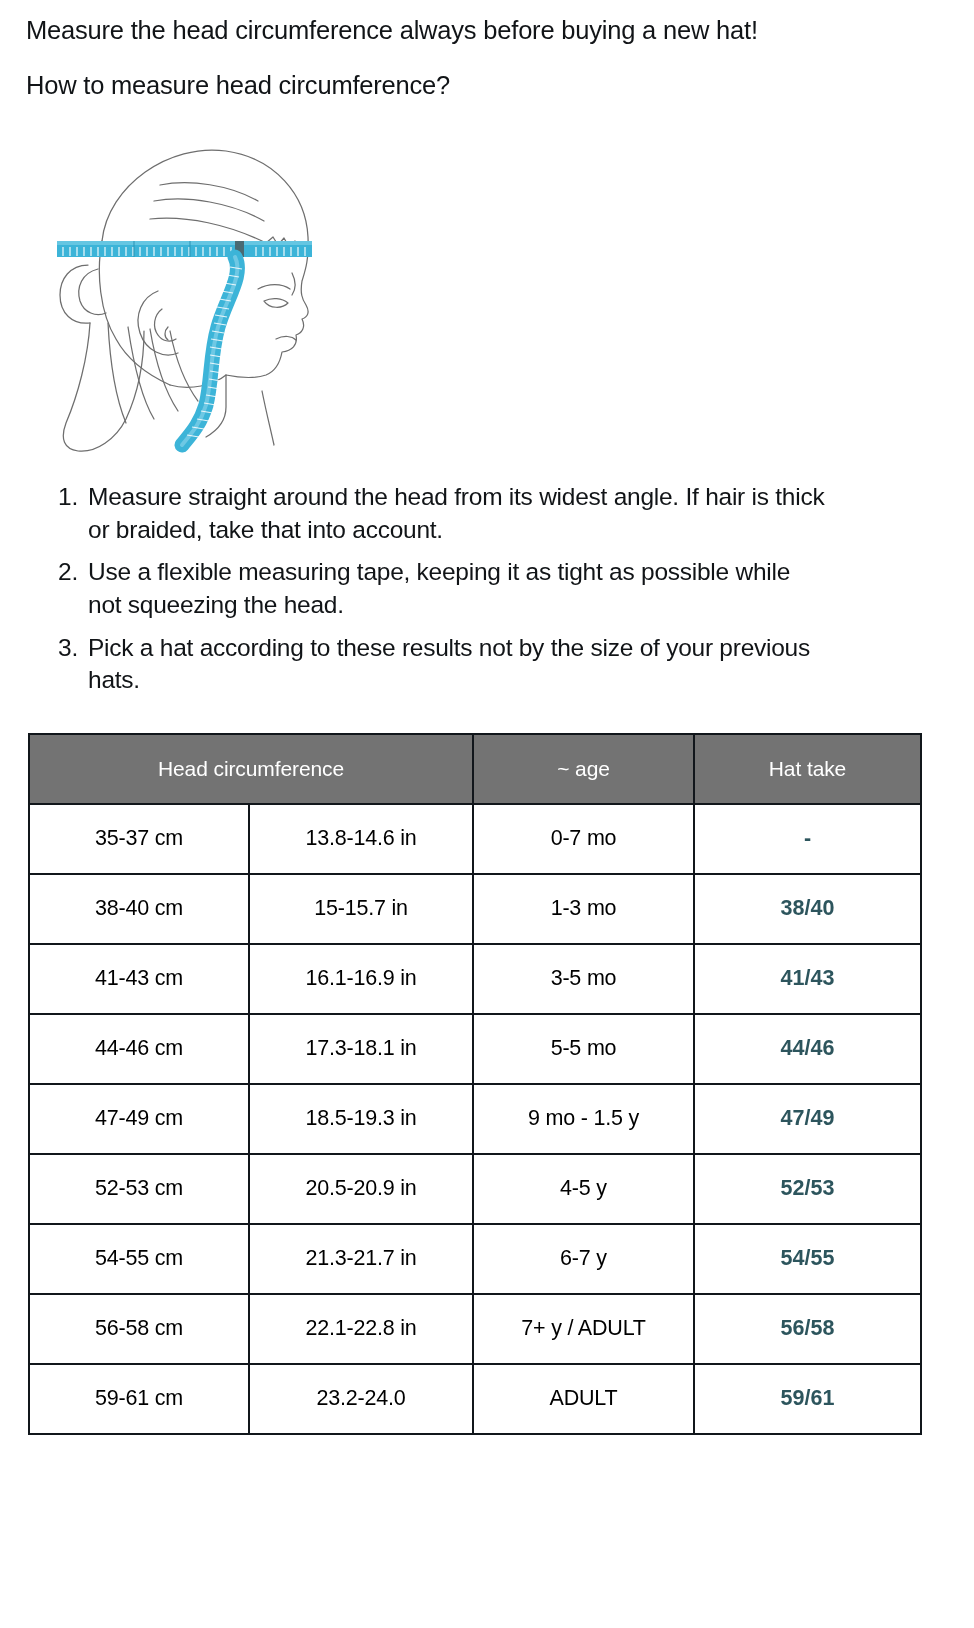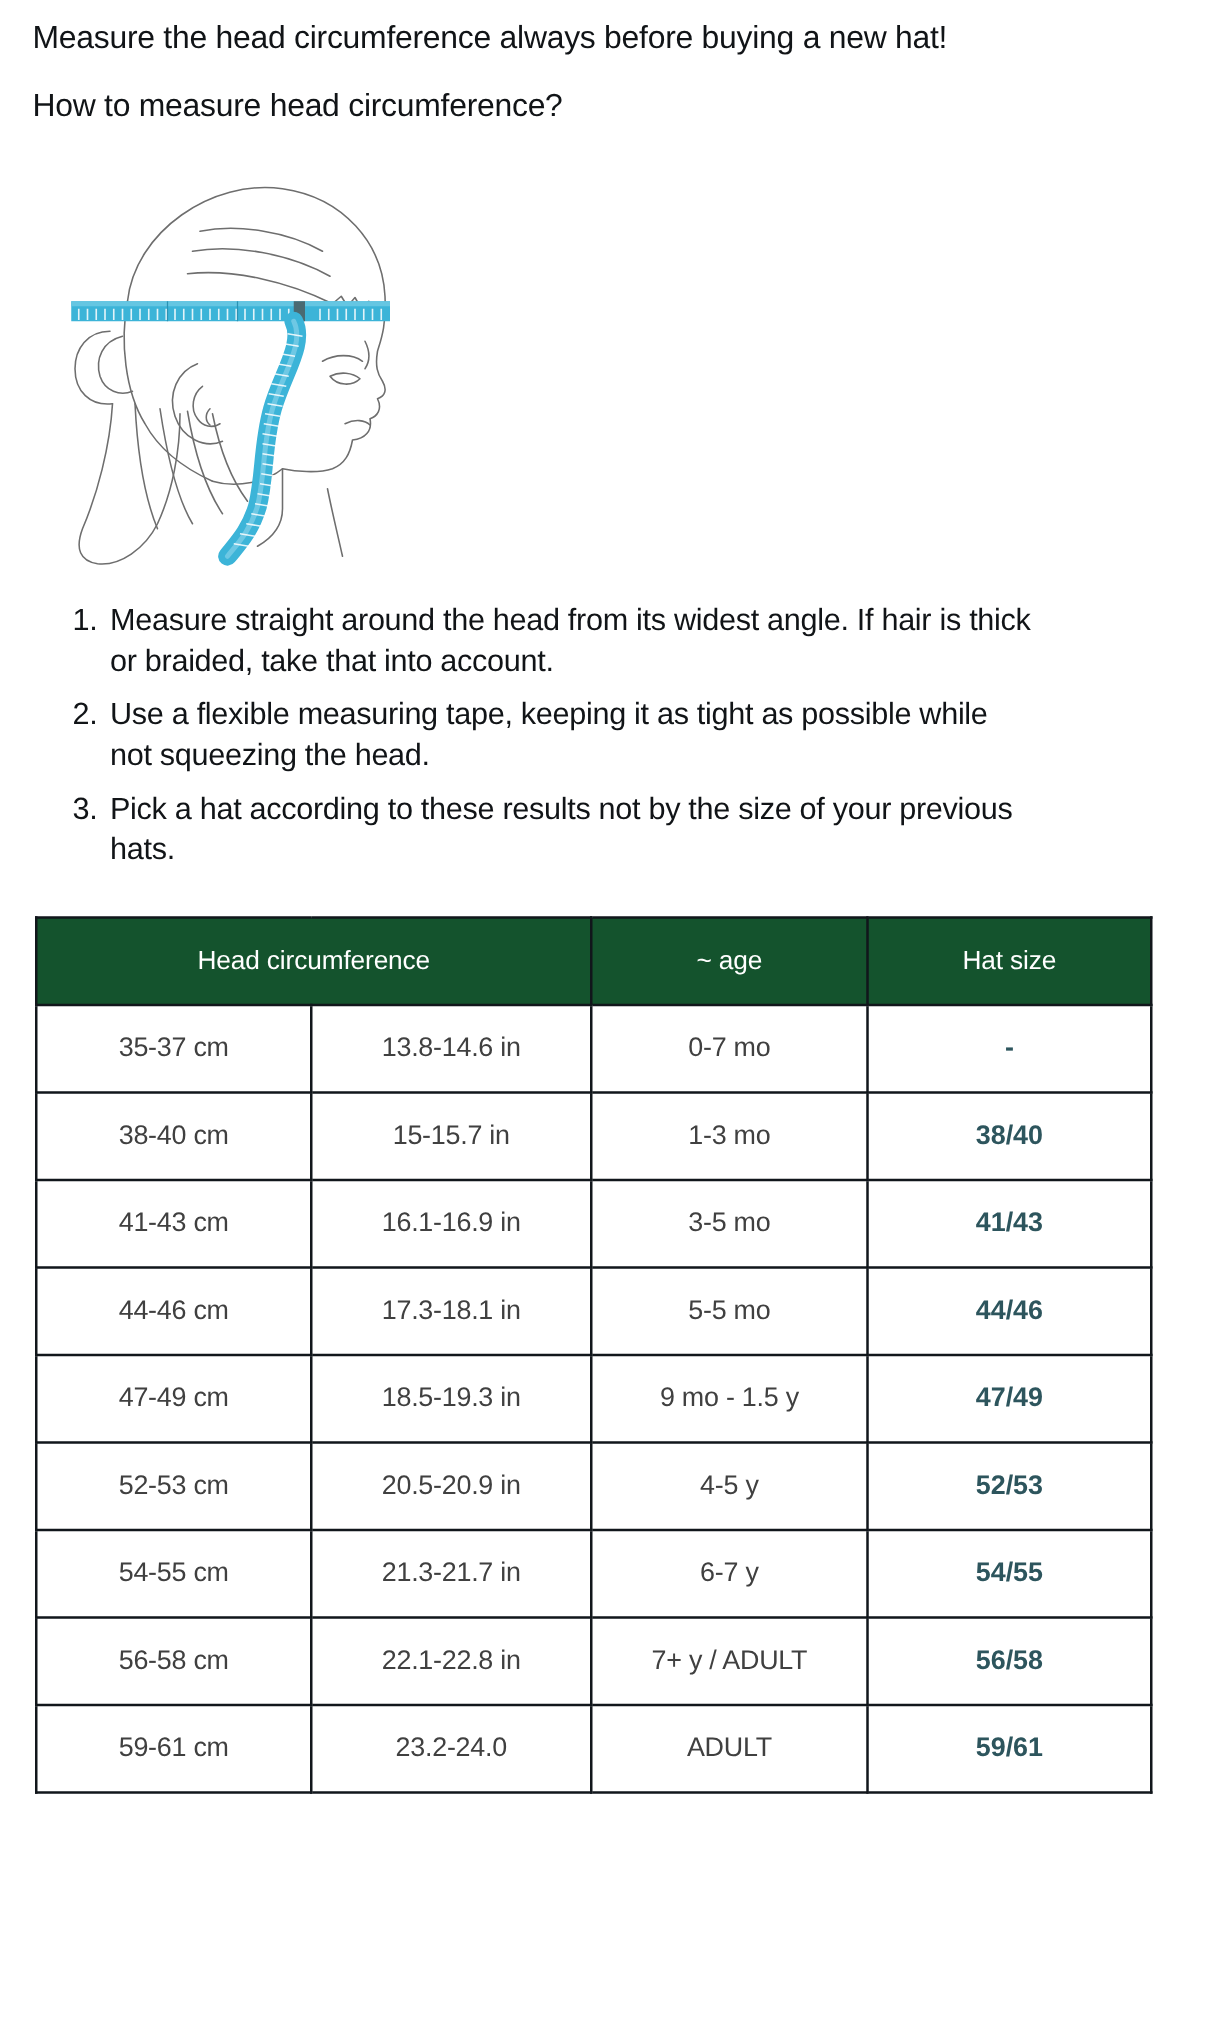--- a/index.html
+++ b/index.html
@@ -82,32 +82,32 @@
     width: 892px;
     table-layout: fixed;
   }
   table.size-table th,
   table.size-table td {
     border: 2px solid #11161b;
     text-align: center;
     vertical-align: middle;
   }
   table.size-table thead th {
-    background: #14532d;
+    background: #737373;
     color: #ffffff;
     font-weight: 400;
     font-size: 21px;
     letter-spacing: -0.1px;
     height: 70px;
     border-color: #11161b;
   }
   table.size-table tbody td {
     height: 70px;
     font-size: 21.5px;
-    color: #404040;
+    color: #000000;
     letter-spacing: -0.2px;
     font-weight: 400;
   }
   table.size-table tbody td.hat-size {
     color: #2d555d;
     font-weight: 700;
     letter-spacing: 0px;
   }
   col.c1 { width: 220px; }
   col.c2 { width: 224px; }
@@ -264,21 +264,21 @@
       <colgroup>
         <col class="c1">
           <col class="c2">
           <col class="c3">
           <col class="c4">
       </colgroup>
       <thead>
         <tr>
           <th colspan="2">Head circumference</th>
           <th>~ age</th>
-          <th>Hat size</th>
+          <th>Hat take</th>
         </tr>
       </thead>
       <tbody>
         <tr>
           <td>35-37 cm</td>
           <td>13.8-14.6 in</td>
           <td>0-7 mo</td>
           <td class="hat-size">-</td>
         </tr>
         <tr>

